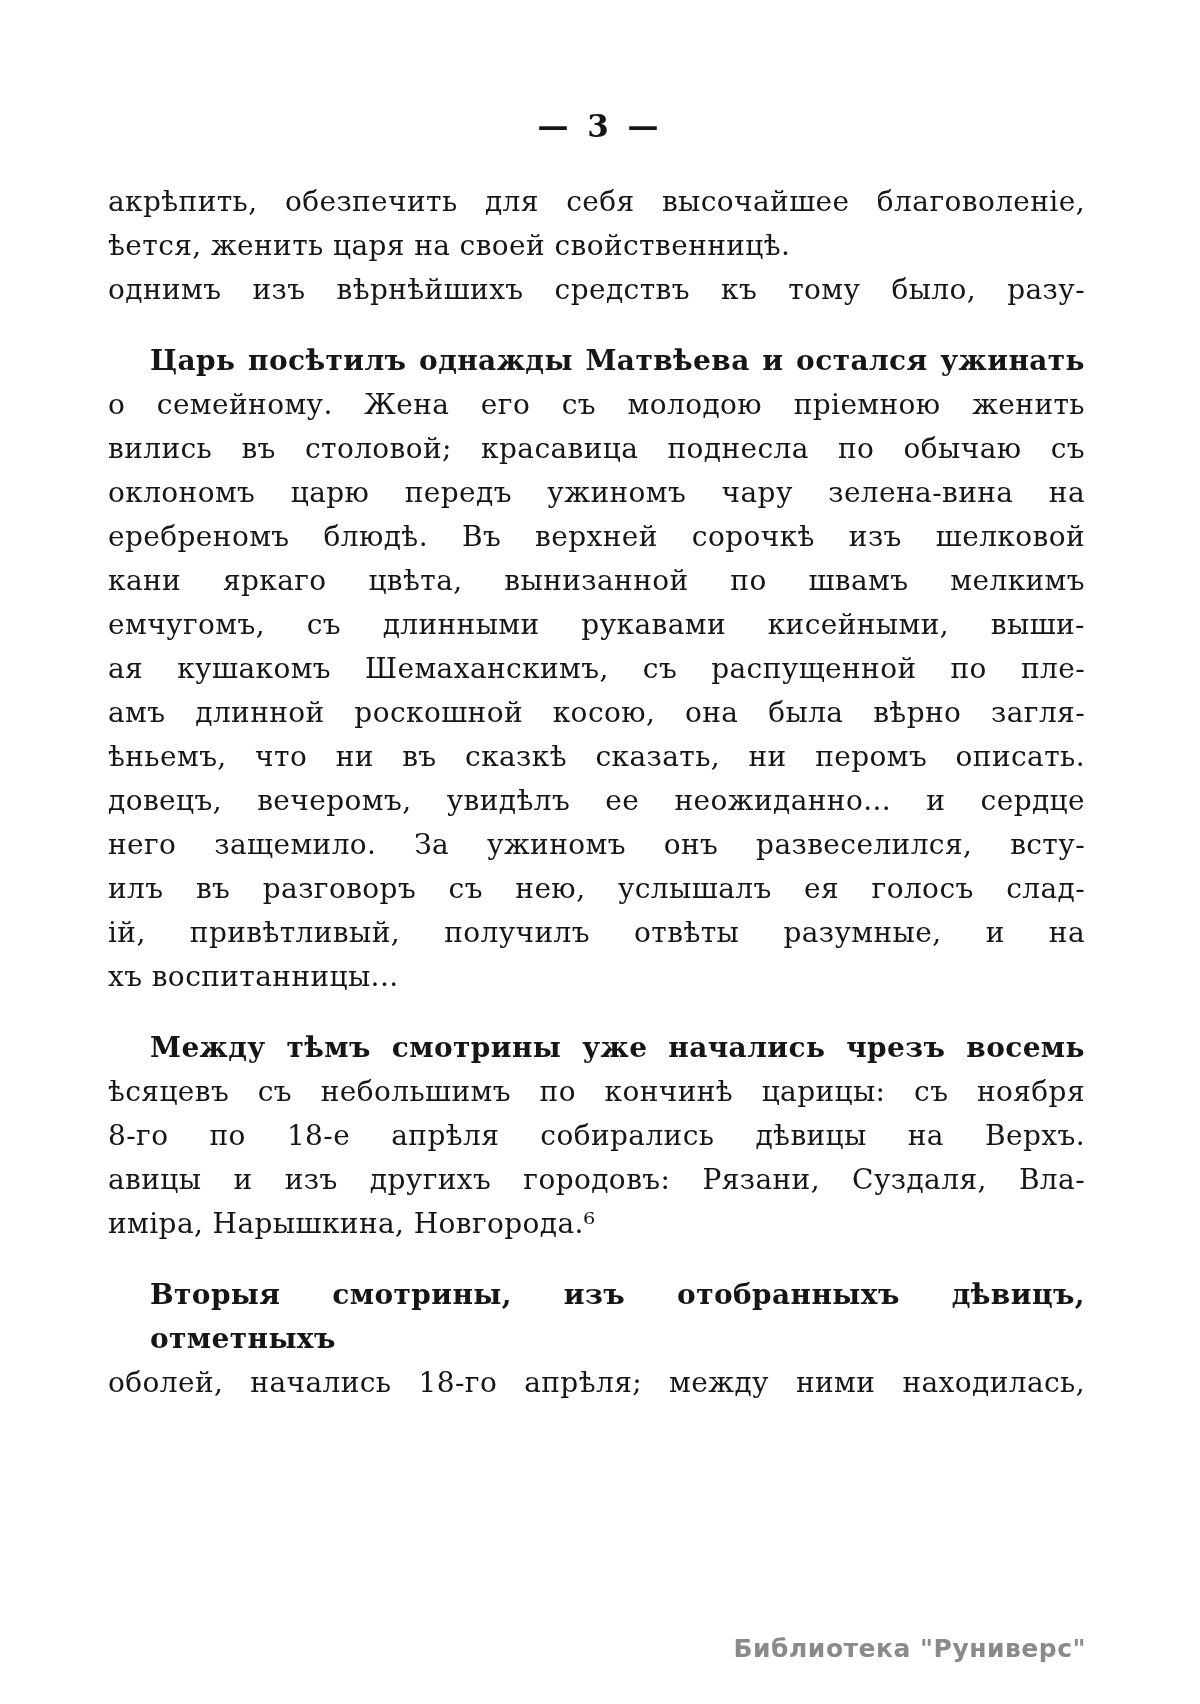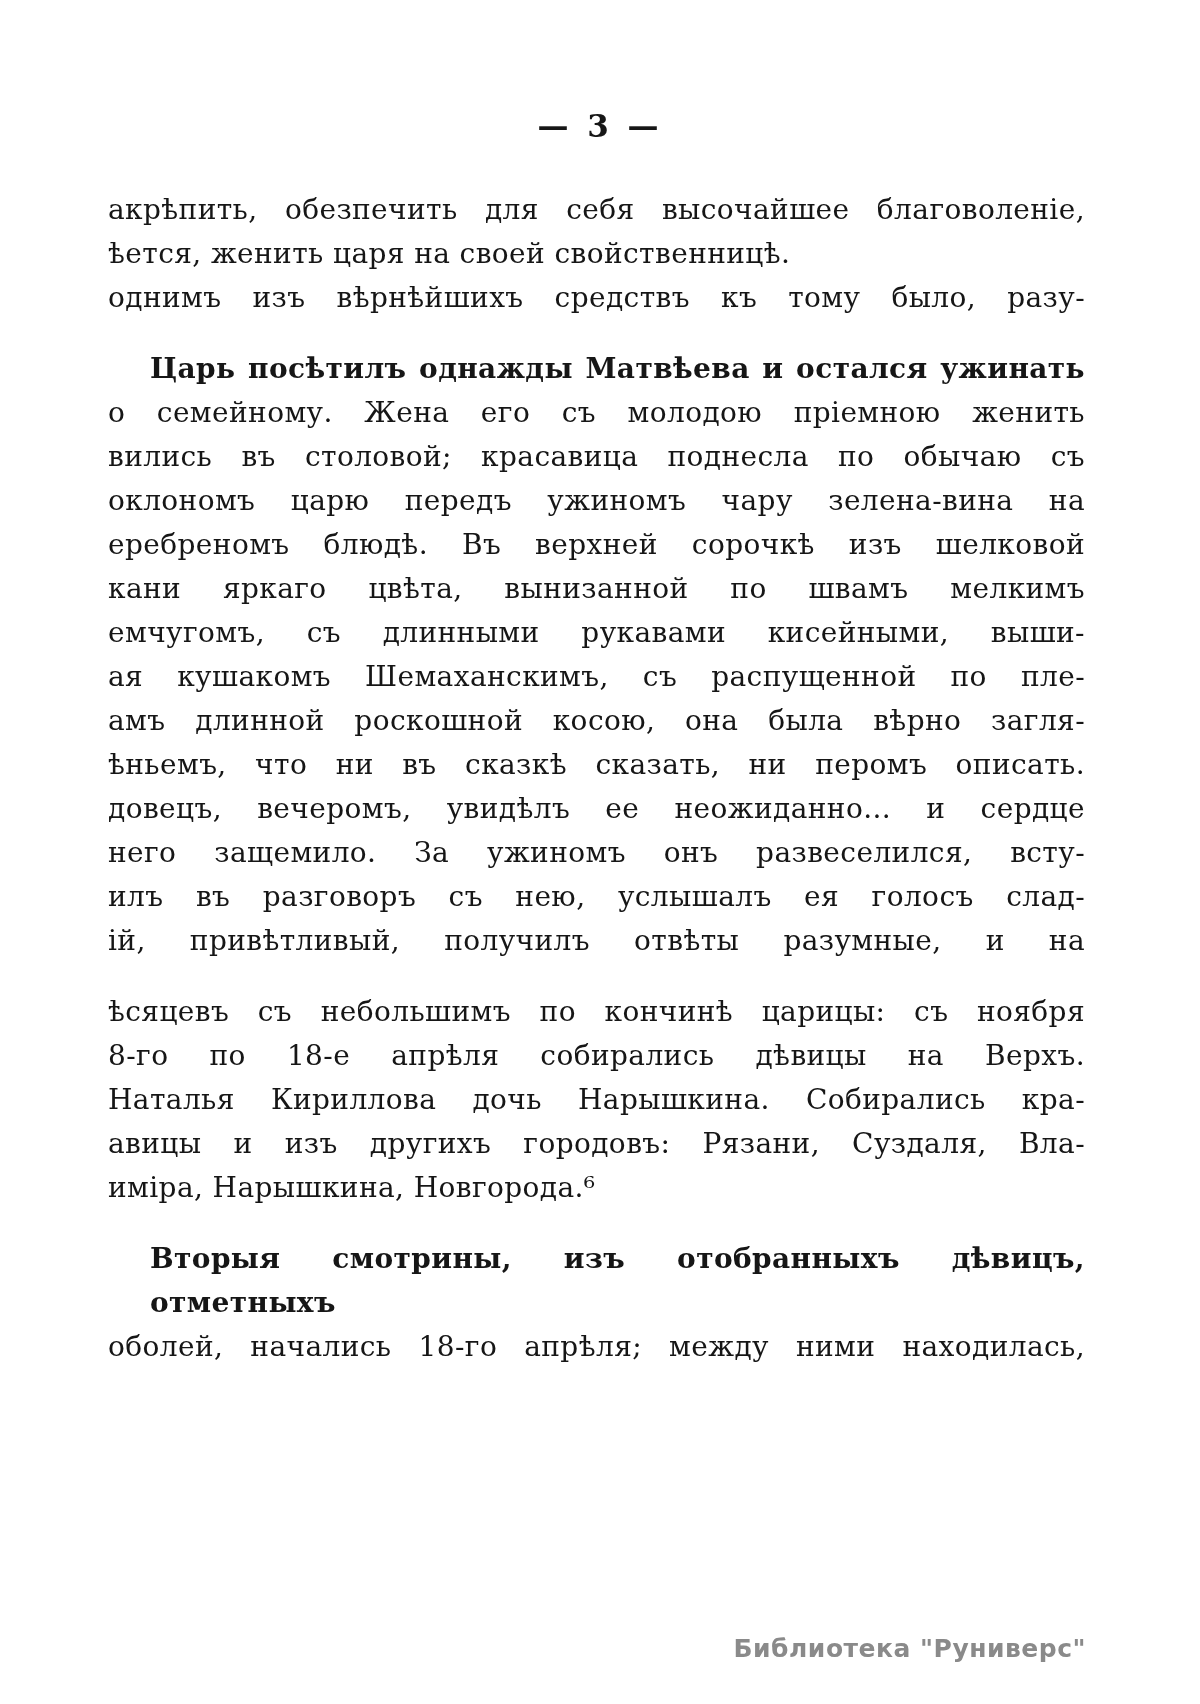--- a/index.html
+++ b/index.html
@@ -20,21 +20,21 @@
     letter-spacing:4px;
     font-weight:bold;
   }
   .text-block{
     position:absolute;
     left:108px;top:176px;
     width:977px;
     font-size:28px;
     letter-spacing:0.4px;
   }
-  .para{margin:12px 0 27px 0;}
+  .para{margin:4px 0 27px 0;}
   .line{
     line-height:44px;
     min-height:44px;
     white-space:normal;
   }
   .line.j{
     text-align:justify;
     text-align-last:justify;
   }
   .line.ind{
@@ -71,25 +71,26 @@
         <div class="line j">еребреномъ блюдѣ. Въ верхней сорочкѣ изъ шелковой</div>
         <div class="line j">кани яркаго цвѣта, вынизанной по швамъ мелкимъ</div>
         <div class="line j">емчугомъ, съ длинными рукавами кисейными, выши-</div>
         <div class="line j">ая кушакомъ Шемаханскимъ, съ распущенной по пле-</div>
         <div class="line j">амъ длинной роскошной косою, она была вѣрно загля-</div>
         <div class="line j">ѣньемъ, что ни въ сказкѣ сказать, ни перомъ описать.</div>
         <div class="line j">довецъ, вечеромъ, увидѣлъ ее неожиданно...  и сердце</div>
         <div class="line j">него защемило. За ужиномъ онъ развеселился, всту-</div>
         <div class="line j">илъ въ разговоръ съ нею,  услышалъ ея голосъ слад-</div>
         <div class="line j">ій, привѣтливый, получилъ отвѣты разумные, и на</div>
+        <div class="line">хъ воспитанницы...</div>
       </div>
       <div class="para">
+        <div class="line j ind">Между тѣмъ смотрины уже начались чрезъ восемь</div>
         <div class="line j">ѣсяцевъ съ небольшимъ по кончинѣ царицы: съ ноября</div>
         <div class="line j">8-го по 18-е апрѣля собирались дѣвицы на Верхъ.</div>
-        <div class="line j">Наталья Кириллова дочь Нарышкина. Собирались кра-</div>
         <div class="line j">авицы и изъ другихъ городовъ: Рязани, Суздаля, Вла-</div>
         <div class="line">иміра, Нарышкина, Новгорода.⁶</div>
       </div>
       <div class="para">
         <div class="line j ind">Вторыя смотрины, изъ отобранныхъ дѣвицъ, отметныхъ</div>
         <div class="line j">оболей, начались 18-го апрѣля; между ними находилась,</div>
       </div>
     </div>
 
   <div class="watermark">Библиотека "Руниверс"</div>

